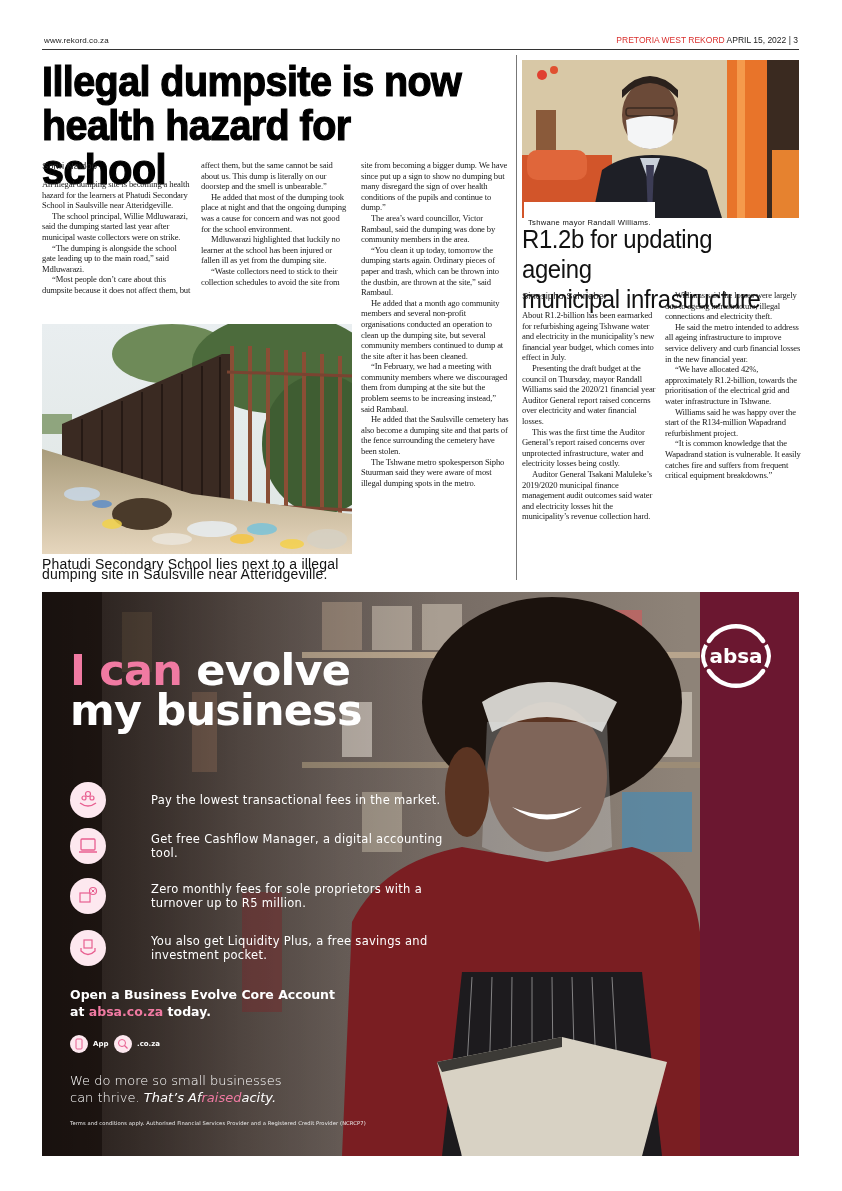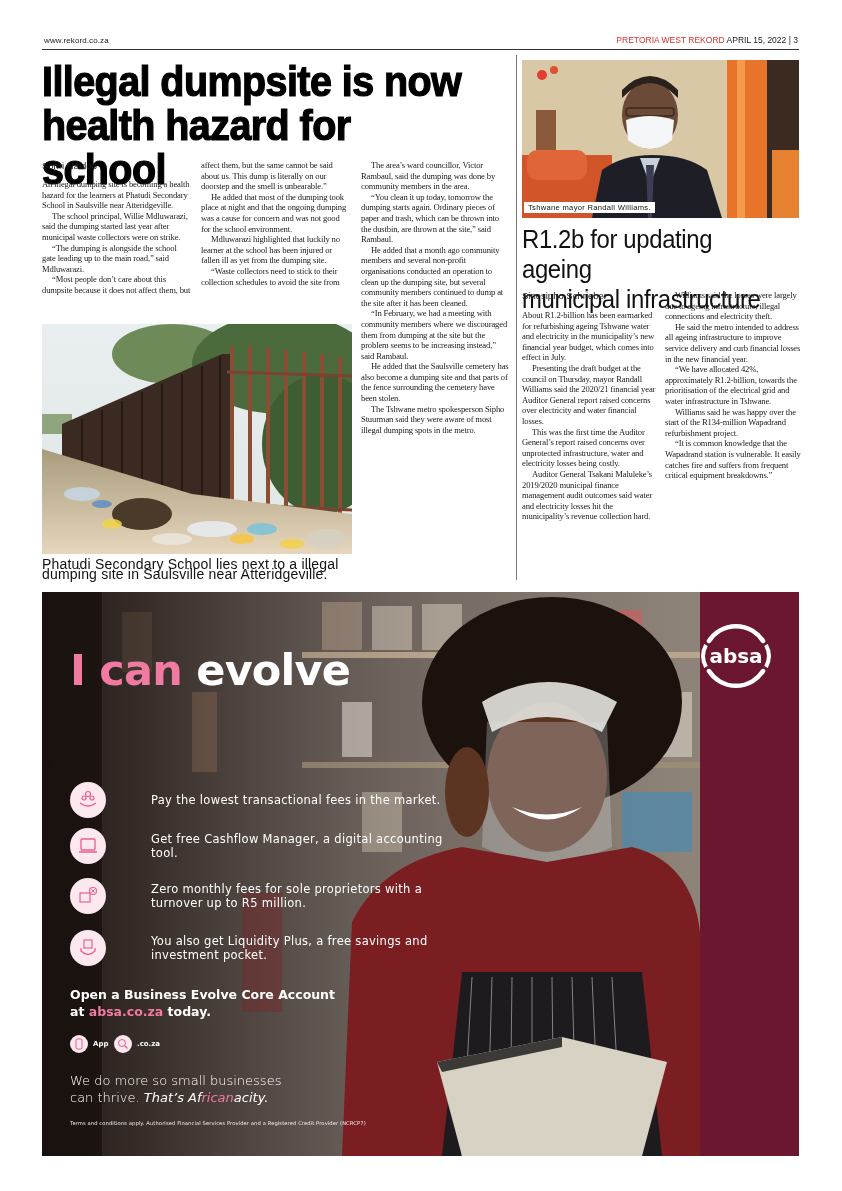--- a/index.html
+++ b/index.html
@@ -26,21 +26,21 @@
   .col1 .byline { margin-bottom: 8px; }
   .col2 { left: 201px; top: 160px; width: 150px; }
   .col3 { left: 361px; top: 160px; width: 150px; }
 
   
   .photo1 { left: 42px; top: 324px; width: 310px; height: 230px; overflow: hidden; background: #cfd8c8; }
   .caption1 { left: 42px; top: 559px; width: 312px; font-family: "Liberation Sans", sans-serif; font-size: 14px; line-height: 10px; color: #111; letter-spacing: 0.2px; }
 
   
   .photo2 { left: 522px; top: 60px; width: 277px; height: 158px; overflow: hidden; background: #d7c7a7; }
-  .caption2 { left: 524px; top: 202px; padding: 1px 4px; background: #fff; font-family: "Liberation Sans", sans-serif; font-size: 7.6px; color: #111; letter-spacing: 0.3px; }
+  .caption2 { left: 524px; top: 202px; padding: 16px 4px; background: #fff; font-family: "Liberation Sans", sans-serif; font-size: 7.6px; color: #111; letter-spacing: 0.3px; }
   .headline2 { left: 522px; top: 224px; width: 280px; font-family: "Liberation Sans", sans-serif; font-size: 26px; line-height: 30px; color: #111; letter-spacing: -0.4px; transform: scaleX(0.92); transform-origin: left top; }
   .col4 { left: 522px; top: 290px; width: 136px; }
   .col4 .byline { margin-bottom: 9px; }
   .col5 { left: 665px; top: 290px; width: 136px; }
   .col5 .body-text p.first { text-indent: 10px; }
 
   
   .ad { left: 42px; top: 592px; width: 757px; height: 564px; overflow: hidden; background: #3b2c28; }
   .ad-bg { position: absolute; inset: 0; }
   .ad-side { position: absolute; left: 658px; top: 0; width: 99px; height: 564px; background: #6b1730; }
@@ -91,20 +91,21 @@
   <div class="body-text">
     <p class="first">affect them, but the same cannot be said about us. This dump is literally on our doorstep and the smell is unbearable.”</p>
     <p>He added that most of the dumping took place at night and that the ongoing dumping was a cause for concern and was not good for the school environment.</p>
     <p>Mdluwarazi highlighted that luckily no learner at the school has been injured or fallen ill as yet from the dumping site.</p>
     <p style="max-height:21px;overflow:hidden">“Waste collectors need to stick to their collection schedules to avoid the site from becoming a bigger dump. We have since put up a sign to show no dumping but many disregard the sign of over health conditions of the pupils and continue to dump.”</p>
   </div>
 </div>
 
 <div class="abs col3">
   <div class="body-text">
+    <p class="first">site from becoming a bigger dump. We have since put up a sign to show no dumping but many disregard the sign of over health conditions of the pupils and continue to dump.”</p>
     <p>The area’s ward councillor, Victor Rambaul, said the dumping was done by community members in the area.</p>
     <p>“You clean it up today, tomorrow the dumping starts again. Ordinary pieces of paper and trash, which can be thrown into the dustbin, are thrown at the site,” said Rambaul.</p>
     <p>He added that a month ago community members and several non-profit organisations conducted an operation to clean up the dumping site, but several community members continued to dump at the site after it has been cleaned.</p>
     <p>“In February, we had a meeting with community members where we discouraged them from dumping at the site but the problem seems to be increasing instead,” said Rambaul.</p>
     <p>He added that the Saulsville cemetery has also become a dumping site and that parts of the fence surrounding the cemetery have been stolen.</p>
     <p>The Tshwane metro spokesperson Sipho Stuurman said they were aware of most illegal dumping spots in the metro.</p>
   </div>
 </div>
 
 <div class="abs photo1">
@@ -270,20 +271,21 @@
   <svg class="absa-logo" viewBox="0 0 78 78">
     <path d="M12 24 A32 32 0 0 1 66 24" fill="none" stroke="#fff" stroke-width="4.5" stroke-linecap="round"></path>
     <path d="M12 54 A32 32 0 0 0 66 54" fill="none" stroke="#fff" stroke-width="4.5" stroke-linecap="round"></path>
     <path d="M9 28 Q3 39 9 50" fill="none" stroke="#fff" stroke-width="4"></path>
     <path d="M69 28 Q75 39 69 50" fill="none" stroke="#fff" stroke-width="4"></path>
     <text x="39" y="46" text-anchor="middle" font-family="DejaVu Sans, sans-serif" font-weight="bold" font-size="20" fill="#fff">absa</text>
   </svg>
 
   <div class="ad-head">
     <div><span class="pink">I can</span> <span>evolve</span></div>
+    <div>my business</div>
   </div>
 
   <div class="benefit" style="top:190px">
     <span class="ic">
       <svg width="22" height="22" viewBox="0 0 22 22">
           <circle cx="11" cy="5" r="2.5" fill="none" stroke="#e85f90" stroke-width="1.2"></circle>
           <circle cx="7" cy="9" r="2" fill="none" stroke="#e85f90" stroke-width="1.2"></circle>
           <circle cx="15" cy="9" r="2" fill="none" stroke="#e85f90" stroke-width="1.2"></circle>
           <path d="M3 14 Q11 20 19 14" fill="none" stroke="#e85f90" stroke-width="1.3"></path>
         </svg>
@@ -339,18 +341,18 @@
           <line x1="7.5" y1="7.5" x2="10.5" y2="10.5" stroke="#e85f90" stroke-width="1.2"></line>
         </svg>
     </span>
     <span>.co.za</span>
   </div>
 
   <div class="tagline">
     <div>We do more so small businesses</div>
     <div>
       <span>can thrive.</span>
-      <b><span>That’s Af</span><span class="pink">rican</span><span>acity.</span></b>
+      <b><span>That’s Af</span><span class="pink">raised</span><span>acity.</span></b>
     </div>
   </div>
 
   <div class="terms">Terms and conditions apply. Authorised Financial Services Provider and a Registered Credit Provider (NCRCP7)</div>
 </div>
 
 </body></html>

